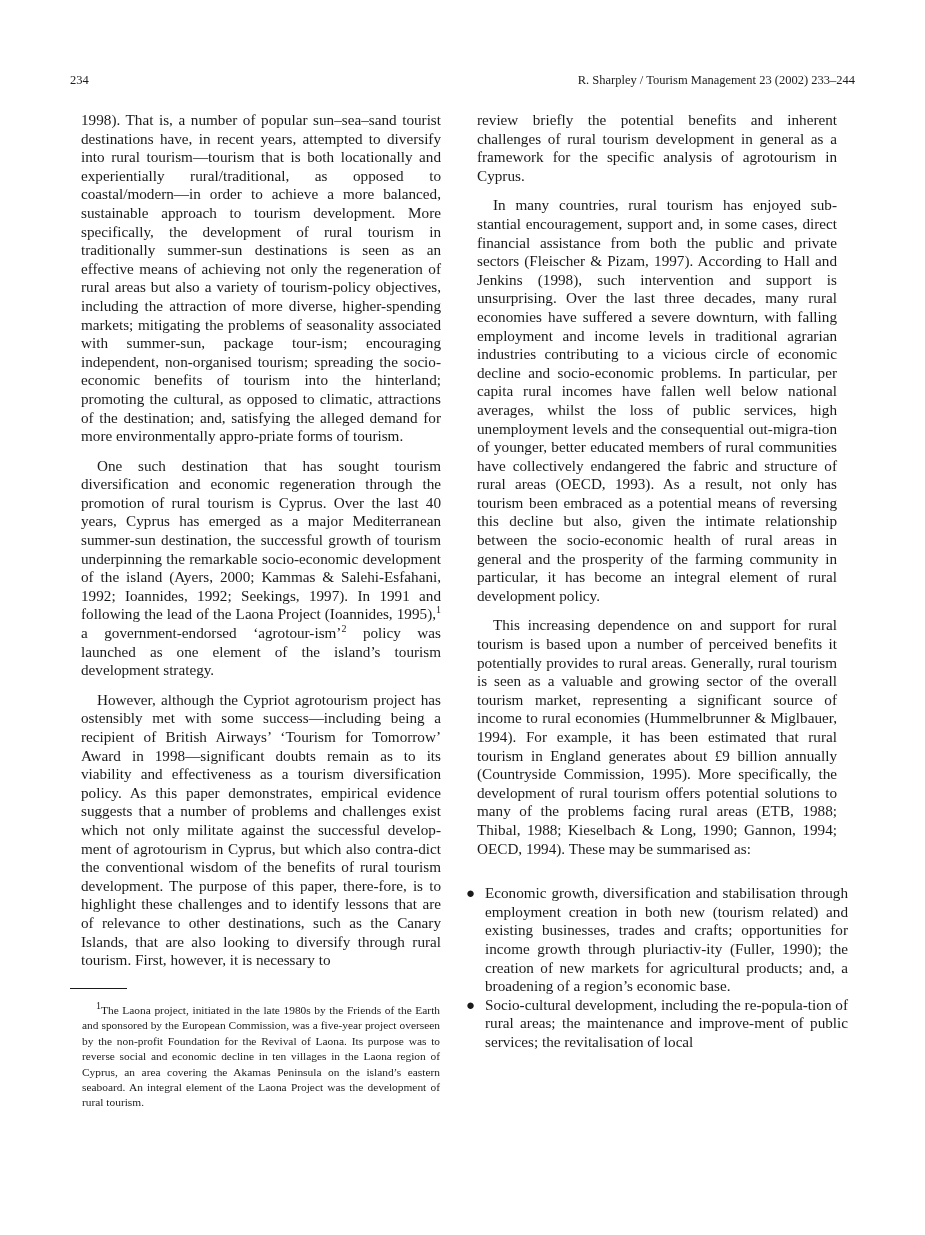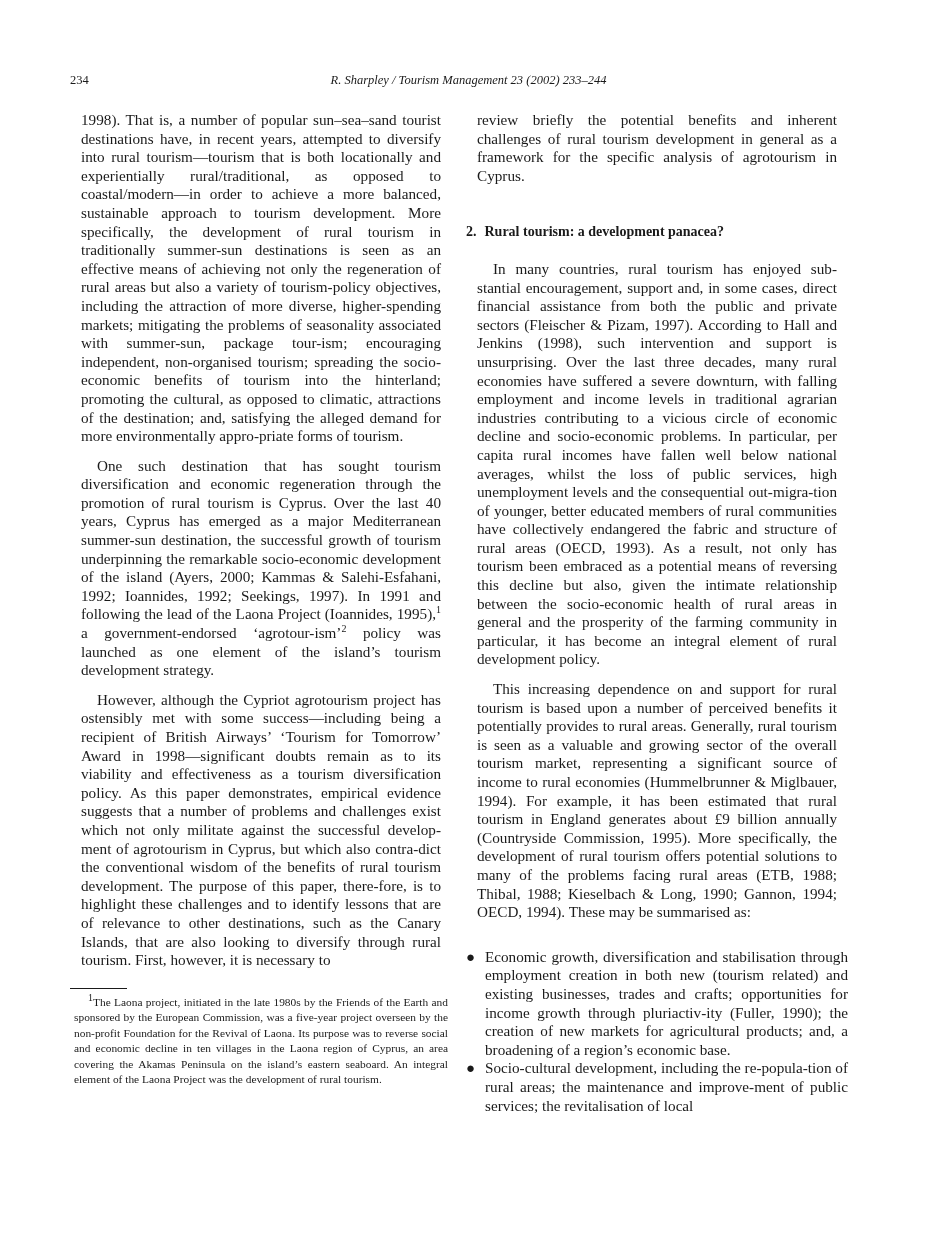--- a/index.html
+++ b/index.html
@@ -1,35 +1,35 @@
 <!DOCTYPE html>
 <html><head>
 <meta charset="utf-8">
 <style>
   html, body { margin: 0; padding: 0; background: #ffffff; }
   body { width: 925px; height: 1235px; position: relative; overflow: hidden;
          font-family: "Liberation Serif", "DejaVu Serif", serif; color: #1a1a1a; }
   .header { position: absolute; top: 73px; left: 70px; width: 785px; height: 18px;
             font-size: 12.5px; }
   .header .pageno { position: absolute; left: 0; top: 0; text-align: right; }
-  .header .running { position: absolute; left: 12px; right: 0; text-align: center; font-style: italic; }
+  .header .running { position: absolute; left: 12px; right: 0; text-align: right; }
   .col { position: absolute; top: 100px; width: 382px; font-size: 15.2px; line-height: 18.6px;
          text-align: justify; hyphens: manual; }
   .col-left { left: 70px; }
   .col-right { left: 466px; }
   .col p { margin: 11px; }
   .col p.indent { text-indent: 16px; }
   .section-heading { font-family: "Liberation Serif", serif; font-weight: bold; font-size: 14px;
                      margin: 38px 0 18px 0; text-align: left; }
   .section-heading .num { margin-right: 8px; }
   sup { font-size: 10px; line-height: 0; vertical-align: super; }
   .footnote-rule { position: absolute; top: 988px; left: 70px; width: 57px; border-top: 1px solid #1a1a1a; }
   .footnotes { position: absolute; top: 991px; left: 70px; width: 382px; font-size: 11.4px;
                line-height: 15.4px; text-align: justify; }
-  .footnotes p { margin: 4px; text-indent: 14px; }
+  .footnotes p { margin: 12px; text-indent: 14px; }
   .bullets { list-style: none; margin: 26px 0 0 0; padding: 0; }
   .bullets li { position: relative; padding-left: 19px; margin: 0; }
   .bullets li .bullet { position: absolute; left: 0; top: 0; font-size: 15px; }
 </style>
 </head>
 <body>
 
 <div class="header">
   <span class="pageno">234</span>
   <span class="running">R. Sharpley / Tourism Management 23 (2002) 233–244</span>
@@ -41,22 +41,19 @@
   <p class="indent">However, although the Cypriot agrotourism project has ostensibly met with some success—including being a recipient of British Airways’ ‘Tourism for Tomorrow’ Award in 1998—significant doubts remain as to its viability and effectiveness as a tourism diversification policy. As this paper demonstrates, empirical evidence suggests that a number of problems and challenges exist which not only militate against the successful develop-ment of agrotourism in Cyprus, but which also contra-dict the conventional wisdom of the benefits of rural tourism development. The purpose of this paper, there-fore, is to highlight these challenges and to identify lessons that are of relevance to other destinations, such as the Canary Islands, that are also looking to diversify through rural tourism. First, however, it is necessary to</p>
 </div>
 
 <div class="footnote-rule"></div>
 <div class="footnotes">
   <p><sup>1</sup><span>The Laona project, initiated in the late 1980s by the Friends of the Earth and sponsored by the European Commission, was a five-year project overseen by the non-profit Foundation for the Revival of Laona. Its purpose was to reverse social and economic decline in ten villages in the Laona region of Cyprus, an area covering the Akamas Peninsula on the island’s eastern seaboard. An integral element of the Laona Project was the development of rural tourism.</span></p>
 </div>
 
 <div class="col col-right">
   <p>review briefly the potential benefits and inherent challenges of rural tourism development in general as a framework for the specific analysis of agrotourism in Cyprus.</p>
-  <div class="section-heading">
-    <span class="num">2.</span><span>Rural tourism: a development panacea?</span>
-  </div>
   <p class="indent">In many countries, rural tourism has enjoyed sub-stantial encouragement, support and, in some cases, direct financial assistance from both the public and private sectors (Fleischer &amp; Pizam, 1997). According to Hall and Jenkins (1998), such intervention and support is unsurprising. Over the last three decades, many rural economies have suffered a severe downturn, with falling employment and income levels in traditional agrarian industries contributing to a vicious circle of economic decline and socio-economic problems. In particular, per capita rural incomes have fallen well below national averages, whilst the loss of public services, high unemployment levels and the consequential out-migra-tion of younger, better educated members of rural communities have collectively endangered the fabric and structure of rural areas (OECD, 1993). As a result, not only has tourism been embraced as a potential means of reversing this decline but also, given the intimate relationship between the socio-economic health of rural areas in general and the prosperity of the farming community in particular, it has become an integral element of rural development policy.</p>
   <p class="indent">This increasing dependence on and support for rural tourism is based upon a number of perceived benefits it potentially provides to rural areas. Generally, rural tourism is seen as a valuable and growing sector of the overall tourism market, representing a significant source of income to rural economies (Hummelbrunner &amp; Miglbauer, 1994). For example, it has been estimated that rural tourism in England generates about £9 billion annually (Countryside Commission, 1995). More specifically, the development of rural tourism offers potential solutions to many of the problems facing rural areas (ETB, 1988; Thibal, 1988; Kieselbach &amp; Long, 1990; Gannon, 1994; OECD, 1994). These may be summarised as:</p>
   <ul class="bullets">
     <li><span class="bullet">●</span><span>Economic growth, diversification and stabilisation through employment creation in both new (tourism related) and existing businesses, trades and crafts; opportunities for income growth through pluriactiv-ity (Fuller, 1990); the creation of new markets for agricultural products; and, a broadening of a region’s economic base.</span></li>
     <li><span class="bullet">●</span><span>Socio-cultural development, including the re-popula-tion of rural areas; the maintenance and improve-ment of public services; the revitalisation of local</span></li>
   </ul>
 </div>
 
 </body></html>

